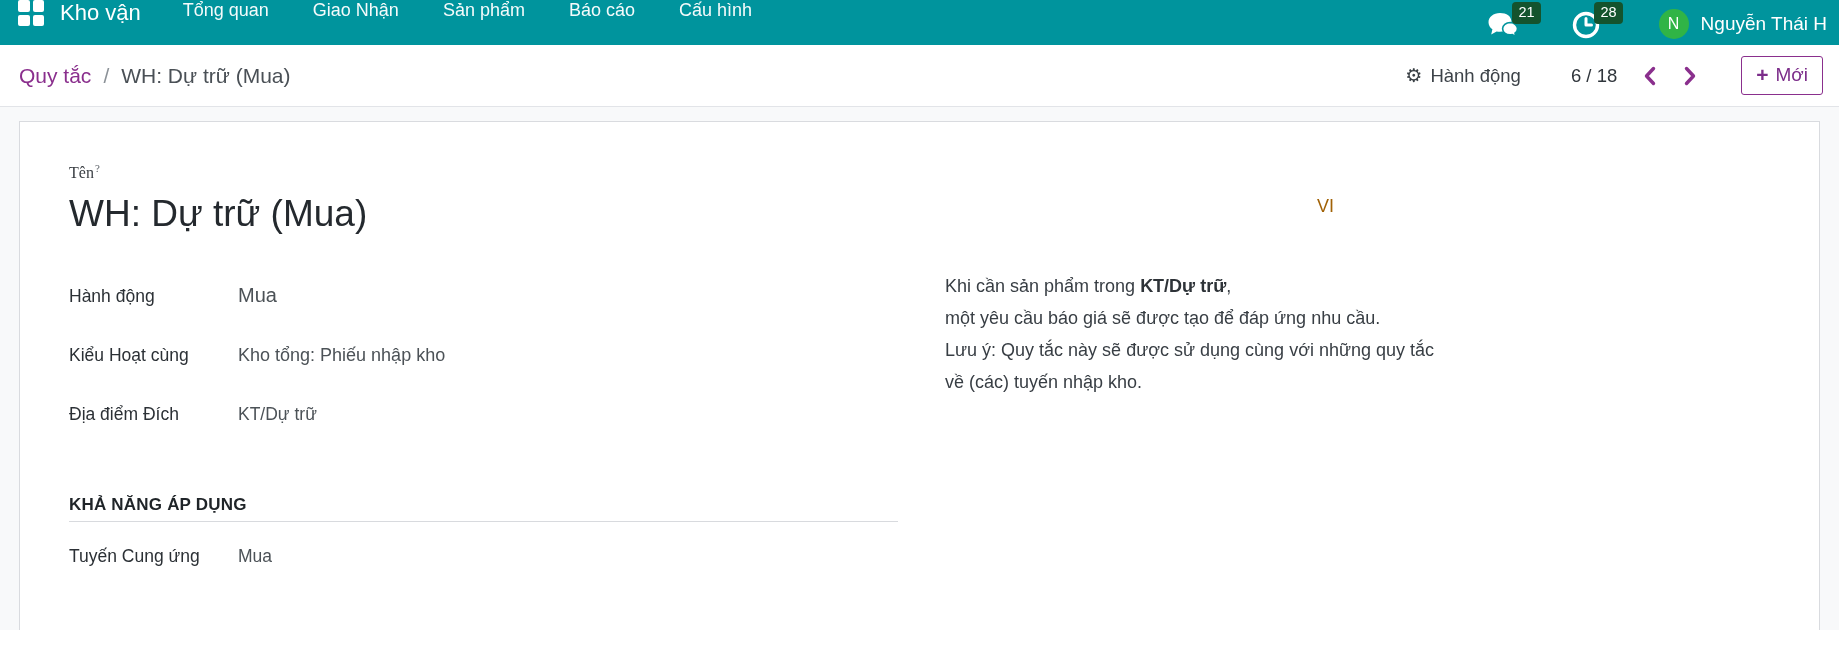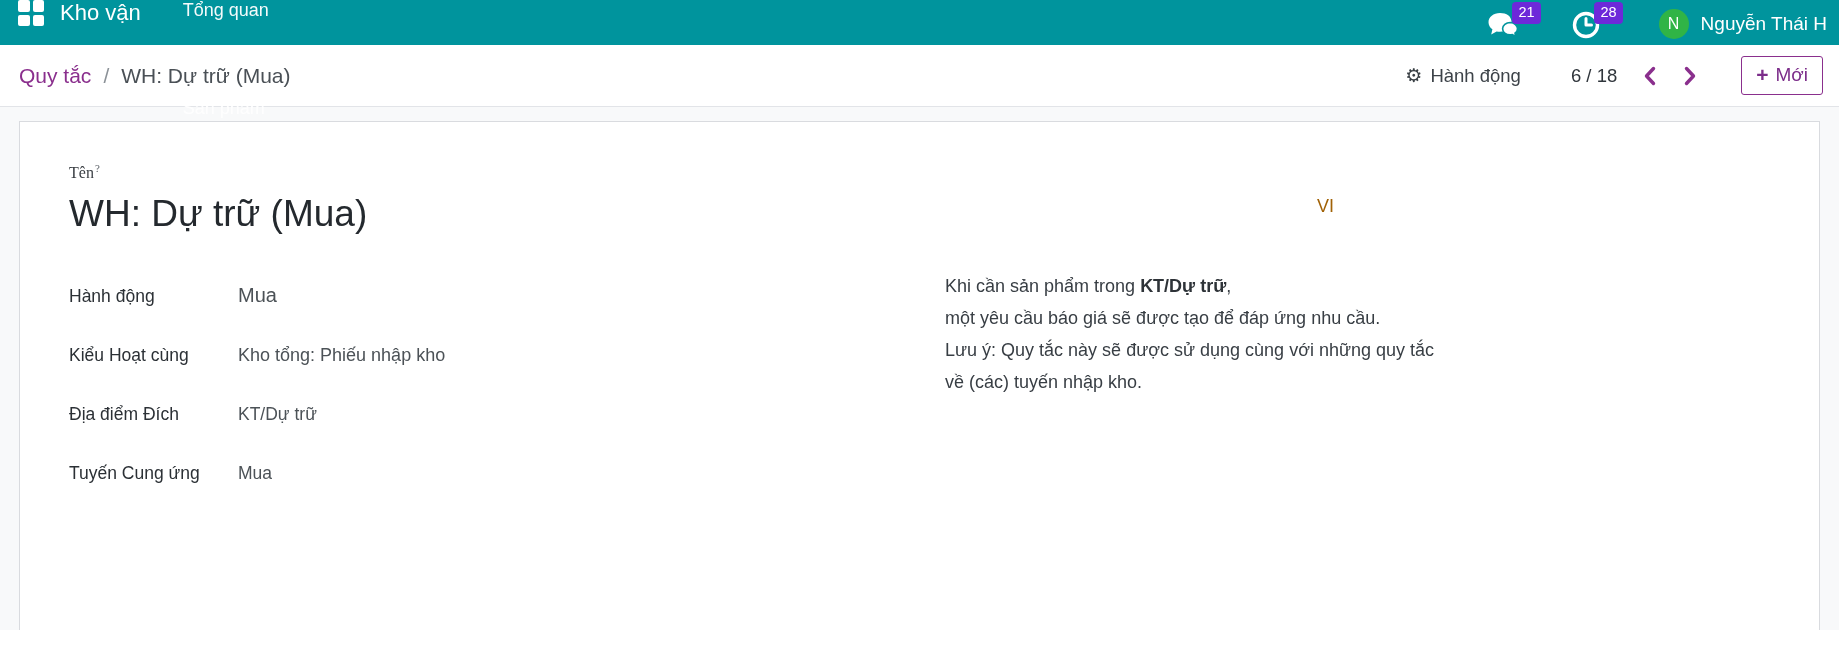--- a/index.html
+++ b/index.html
@@ -6,27 +6,27 @@
   html,body { width:1839px; height:650px; overflow:hidden; background:#fff;
     font-family:"Liberation Sans","DejaVu Sans",sans-serif; }
 
   
   .navbar { height:45px; background:#00949d; display:flex; align-items:flex-start;
     padding:0 8px 0 18px; color:#fff; }
   .apps-icon { width:26px; height:26px; display:grid; grid-template-columns:1fr 1fr;
     grid-template-rows:1fr 1fr; gap:3px; cursor:pointer; flex:0 0 auto; }
   .apps-icon span { background:#fff; border-radius:2px; }
   .brand { font-size:22px; font-weight:500; margin-left:16px; white-space:nowrap; cursor:pointer; }
-  .menu { display:flex; margin-left:42px; gap:28px; font-size:18px;flex-direction:column; }
+  .menu { display:flex; margin-left:42px; gap:44px; font-size:18px; }
   .menu-item { white-space:nowrap; cursor:pointer; opacity:.96; }
   .nav-spacer { flex:1; }
   .systray { display:flex; align-items:center; gap:38px; margin-right:4px; }
   .tray-btn { position:relative; display:flex; align-items:flex-end; cursor:pointer;
     padding:10px 14px 4px 0; }
-  .tray-badge { position:absolute; top:2px; right:-8px; background:#6d28d9; color:#fff;
+  .tray-badge { position:absolute; top:2px; right:-8px; background:#14532d; color:#fff;
     font-size:14.5px; line-height:1; padding:3px 6px 4px; border-radius:4px; font-weight:400; }
   .user-menu { display:flex; align-items:center; margin-left:6px; cursor:pointer; }
   .avatar { width:30px; height:30px; border-radius:50%; background:#30b446; color:#fff;
     display:flex; align-items:center; justify-content:center; font-size:16px; }
   .user-name { font-size:19px; margin-left:12px; white-space:nowrap; }
 
   
   .control-panel { height:62px; background:#fff; border-bottom:1px solid #e2e4e8;
     display:flex; align-items:center; padding:0 16px 0 19px; }
   .breadcrumb { display:flex; align-items:baseline; font-size:21px; }
@@ -168,20 +168,23 @@
       <div class="field-row">
         <div class="field-label">Kiểu Hoạt cùng</div>
         <div class="field-value">Kho tổng: Phiếu nhập kho</div>
       </div>
       <div class="field-row">
         <div class="field-label">Địa điểm Đích</div>
         <div class="field-value sm">KT/Dự trữ</div>
       </div>
     </div>
 
+    <div class="section-header">
+      <div class="section-title">KHẢ NĂNG ÁP DỤNG</div>
+    </div>
 
     <div class="section-fields">
       <div class="field-row">
         <div class="field-label">Tuyến Cung ứng</div>
         <div class="field-value sm">Mua</div>
       </div>
     </div>
 
     <div class="lang-flag">VI</div>
 

